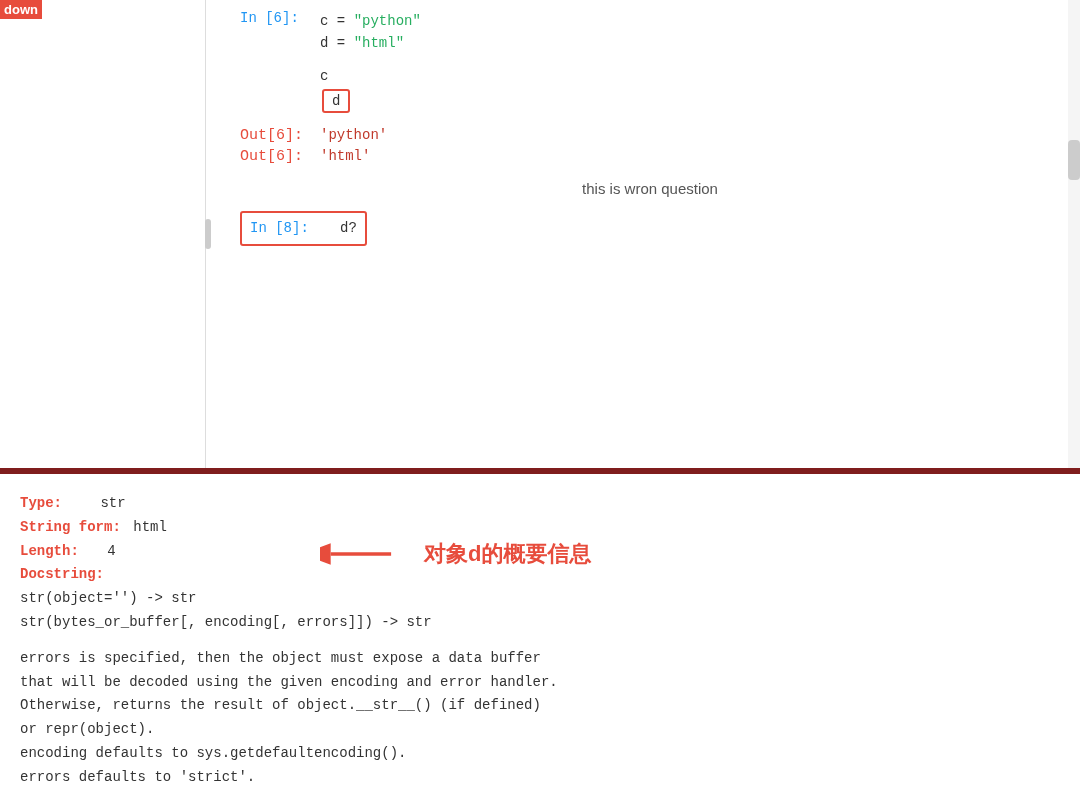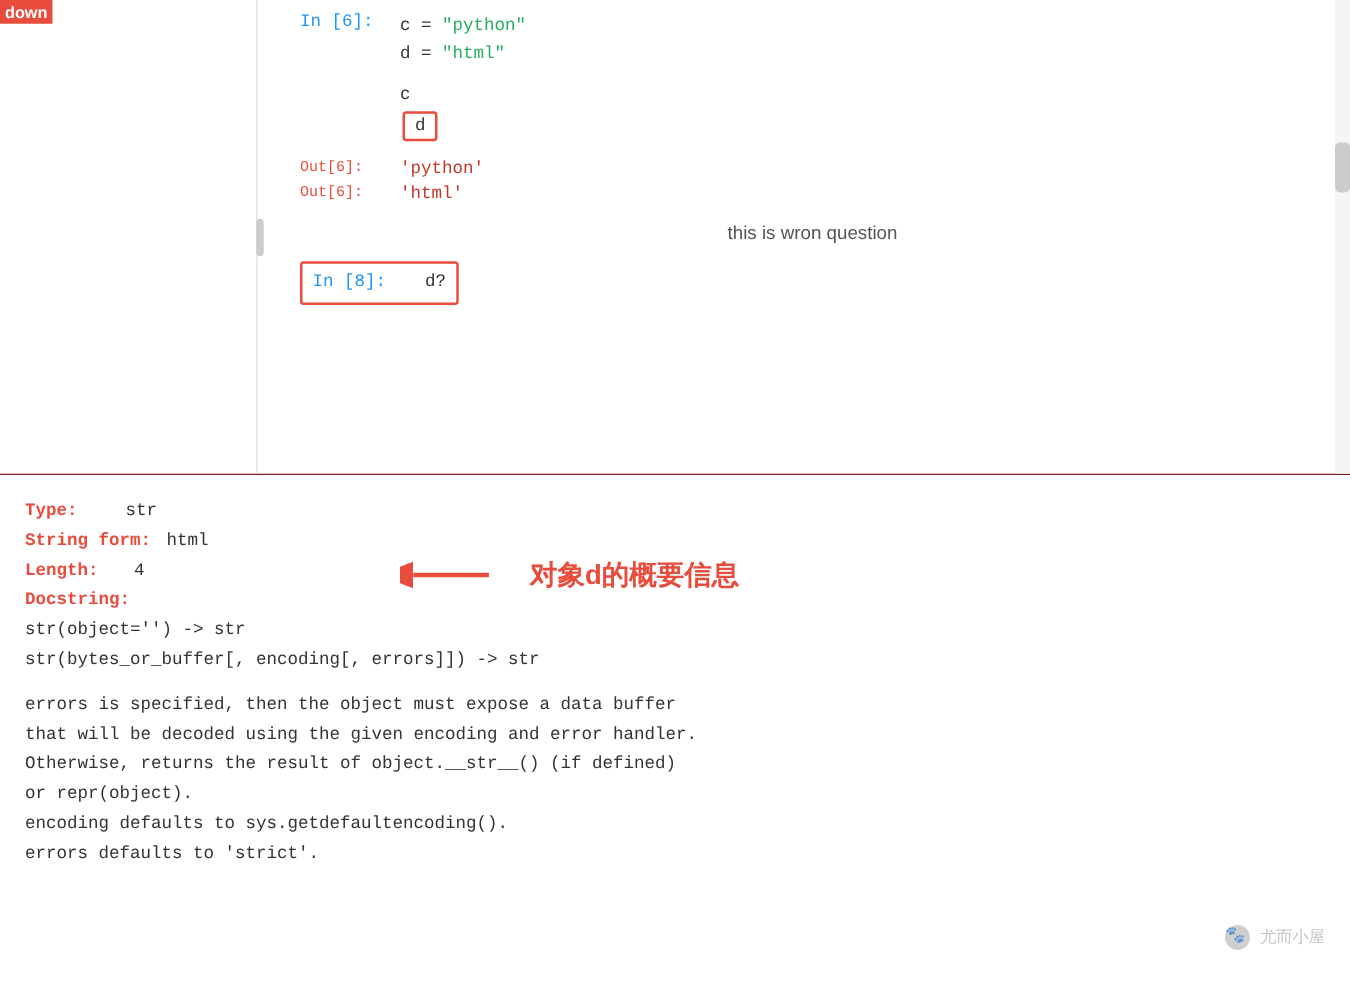--- a/index.html
+++ b/index.html
@@ -7,23 +7,23 @@
       width: 1080px;
       height: 800px;
       overflow: hidden;
       font-family: 'Courier New', Courier, monospace;
       background: #fff;
     }
 
     
     .top-section {
       background: #fff;
-      height: 380px;
+      height: 474px;
       position: relative;
-      border-bottom: 1px solid #7f1d1d;
+      border-bottom: 6px solid #7f1d1d;
       overflow: hidden;
     }
 
     
     .sidebar-label {
       position: absolute;
       top: 0;
       left: 0;
       background: #e74c3c;
       color: #fff;
@@ -70,21 +70,21 @@
     .cell-label {
       color: #2196F3;
       font-size: 14px;
       min-width: 80px;
       padding-right: 10px;
       font-family: 'Courier New', monospace;
     }
 
     .cell-label-red {
       color: #e74c3c;
-      font-size: 12px;
+      font-size: 15px;
       min-width: 80px;
       padding-right: 10px;
       font-family: 'Courier New', monospace;
     }
 
     .cell-code {
       font-size: 14px;
       font-family: 'Courier New', monospace;
       color: #333;
       line-height: 1.6;

